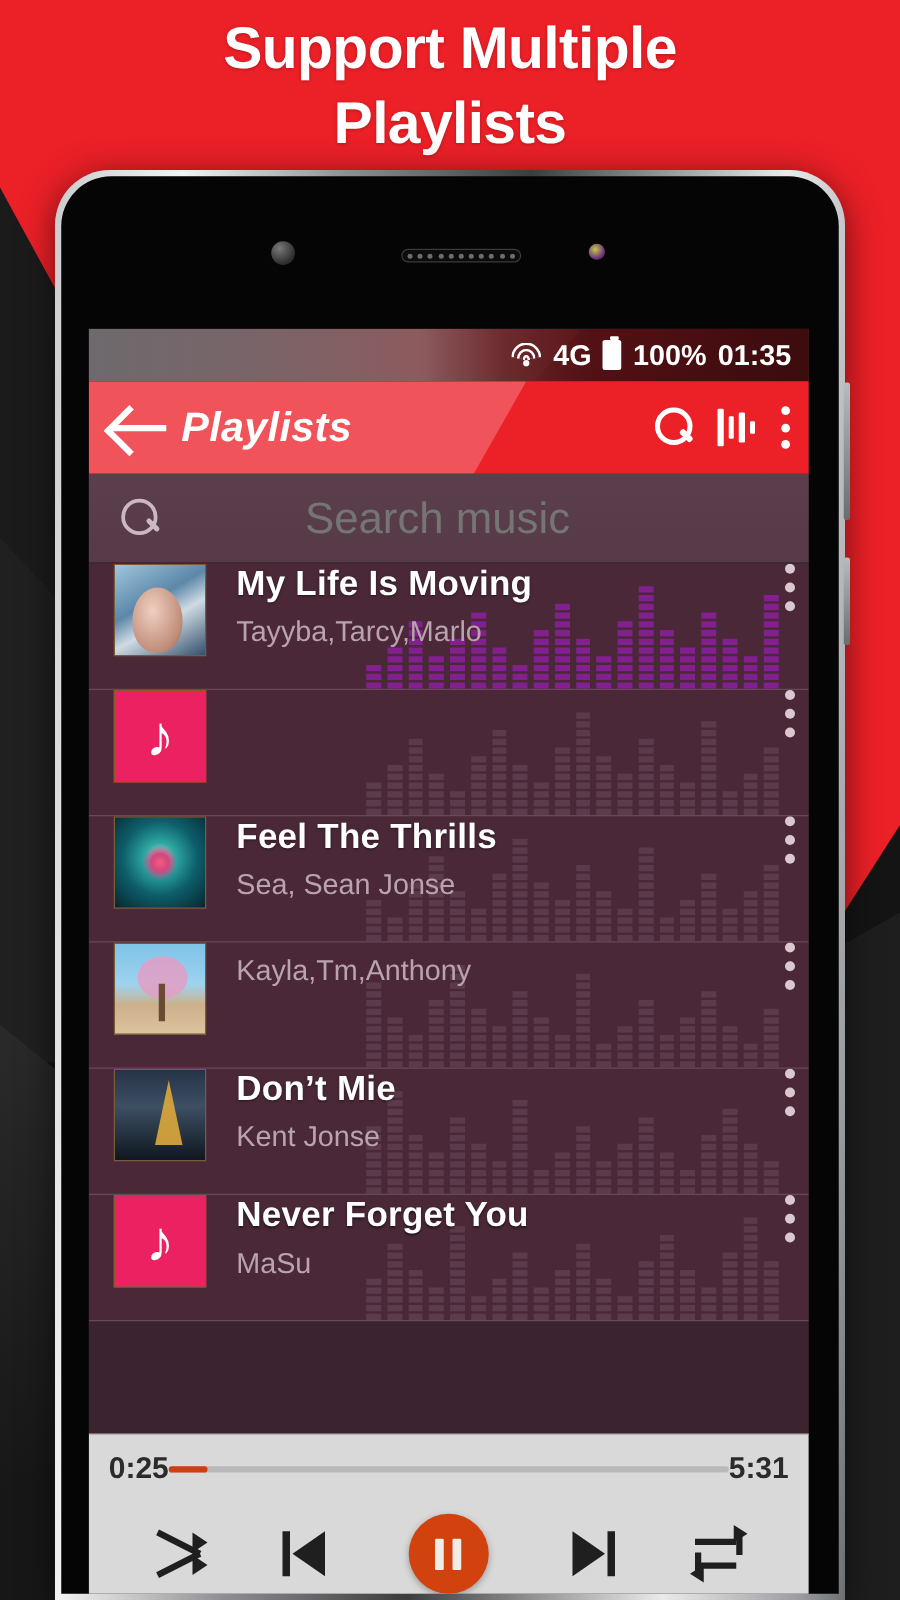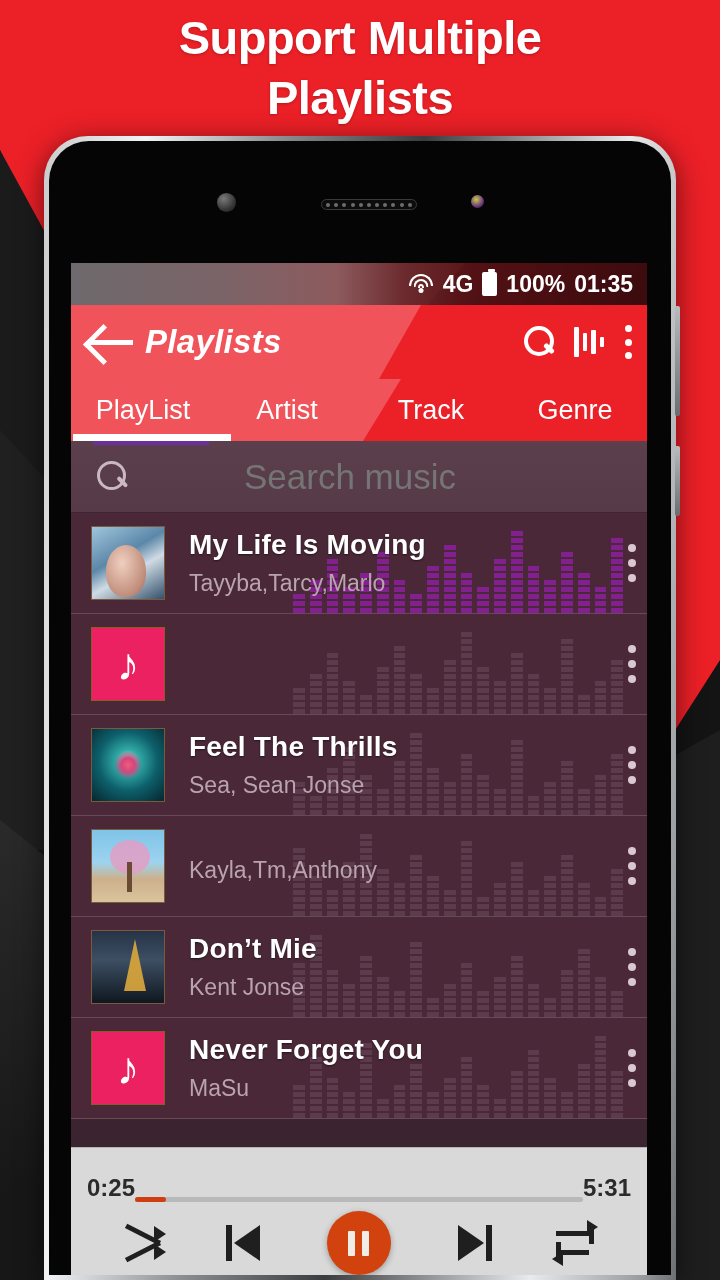--- a/index.html
+++ b/index.html
@@ -183,21 +183,21 @@
     border-bottom:1px solid #3d2430;
   }
   .search-ico2 { width:31px; height:31px; position:relative; flex:none; }
   .search-ico2::before { content:""; position:absolute; left:0; top:0; width:23px; height:23px; border:3px solid #cbb9c2; border-radius:50%; }
   .search-ico2::after { content:""; position:absolute; left:19px; top:19px; width:13px; height:3.5px; background:#cbb9c2; transform:rotate(45deg); border-radius:2px; }
   #search-input { color:#c8b5bf; font-size:35px; background:transparent; border:none; outline:none; width:400px;text-align:center; }
 
   
   #songlist { width:100%; background:#4a2838; position:relative; }
   .row {
-    height:101px; position:relative; display:flex; align-items:center;
+    height:101px; position:relative; display:flex; align-items:flex-start;
     padding-left:20px; padding-right:10px;
     border-bottom:1px solid rgba(255,255,255,.16);
     overflow:hidden;
   }
   .eqbg { position:absolute; right:24px; bottom:0; width:330px; height:86px; display:flex; align-items:flex-end; gap:5px; opacity:.55; pointer-events:none; }
   .eqbg .col { width:16px; display:flex; flex-direction:column-reverse; gap:2px; }
   .eqbg .col i { display:block; height:5px; width:100%; background:#b8a0ae; opacity:.30; }
   .row.r1 .eqbg { opacity:1; }
   .row.r1 .eqbg .col i { background:#8d1fa0; opacity:.85; }
   .thumb { width:74px; height:74px; flex:none; position:relative; z-index:2; border:1px solid #7b5a3a; overflow:hidden; }
@@ -217,21 +217,21 @@
   .artist { color:#b9a4ae; font-size:23px; margin-top:9px; }
   .row-dots { margin-left:auto; position:relative; z-index:3; width:10px; height:38px; display:flex; flex-direction:column; justify-content:space-between; align-items:center; cursor:pointer; }
   .row-dots i { width:8px; height:8px; border-radius:50%; background:#d9c8d0; display:block; }
 
   
   #player {
     position:absolute; left:0; bottom:0; width:100%; height:138px;
     background:#d9d9d9;
     border-top:1px solid #b5b5b5;
   }
-  #seekrow { display:flex; align-items:flex-end; height:54px; padding:0 16px; }
+  #seekrow { display:flex; align-items:center; height:54px; padding:0 16px; }
   #time-elapsed, #time-total { color:#2b2b2b; font-size:24px; font-weight:600; }
   #seekbar { flex:1; height:5px; background:#b9b9b9; border-radius:3px; position:relative; cursor:pointer; }
   #seekfill { position:absolute; left:0; top:0; height:100%; background:#cf3d12; border-radius:3px; }
   #controls { display:flex; align-items:center; justify-content:space-around; height:82px; padding:0 20px; }
   .ctl { cursor:pointer; }
   .shuffle-ico { width:44px; height:40px; position:relative; }
   .shuffle-ico::before, .shuffle-ico::after { content:""; position:absolute; left:3px; width:38px; height:5px; background:#1f1f1f; }
   .shuffle-ico::before { top:9px; transform:rotate(27deg); }
   .shuffle-ico::after { top:26px; transform:rotate(-27deg); }
   .arrow-head { position:absolute; right:-1px; width:0; height:0; border-left:12px solid #1f1f1f; border-top:8px solid transparent; border-bottom:8px solid transparent; }
@@ -320,28 +320,20 @@
               <i></i>
             </div>
           <div class="dots-ico">
               <i></i>
               <i></i>
               <i></i>
             </div>
         </div>
       </div>
 
-      <div id="tabs">
-        <div class="tab">PlayList</div>
-        <div class="tab">Artist</div>
-        <div class="tab">Track</div>
-        <div class="tab">Genre</div>
-        <div id="tab-underline"></div>
-        <div id="tab-underline2"></div>
-      </div>
 
       <div id="searchbox">
         <div class="search-ico2"></div>
         <input id="search-input" type="text" placeholder="Search music" style="">
       </div>
 
       <div id="songlist">
 
         <div class="row r1">
           <div class="eqbg">

